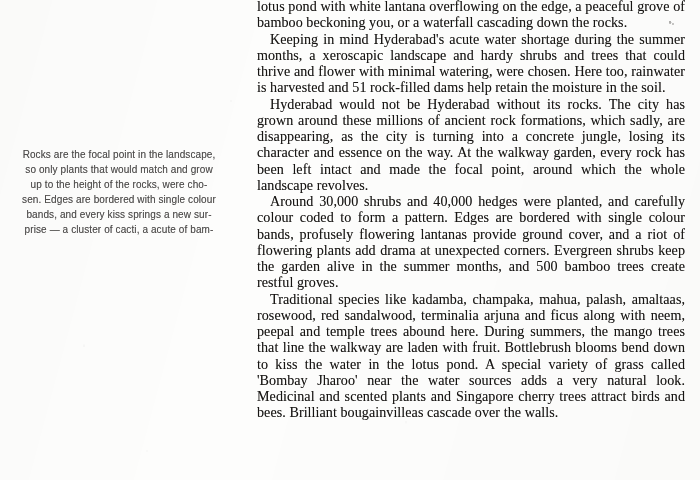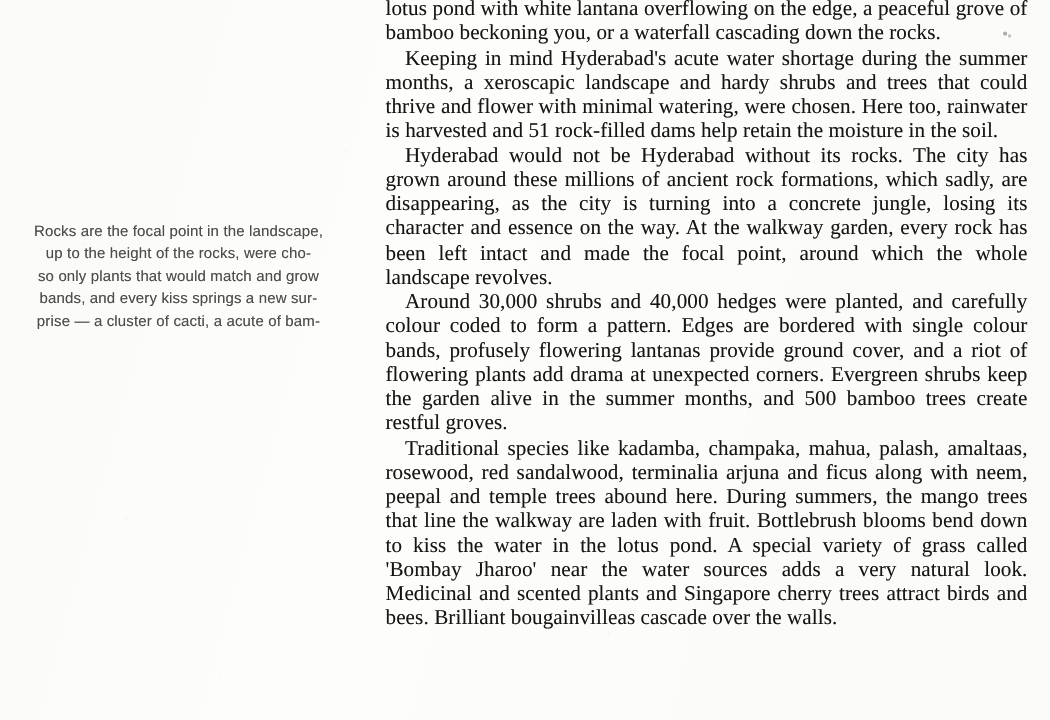--- a/index.html
+++ b/index.html
@@ -103,22 +103,23 @@
 </head>
 <body>
 
 <div id="page">
 
   <div id="paper-grain"></div>
   <div id="scan-speck"></div>
 
   <div id="sidebar-quote">
     <span class="qline just">Rocks are the focal point in the landscape,</span>
+    <span class="qline just">so only plants that would match and grow</span>
     <span class="qline just">up to the height of the rocks, were cho-</span>
-    <span class="qline just">so only plants that would match and grow</span>
+    <span class="qline just">sen. Edges are bordered with single colour</span>
     <span class="qline just">bands, and every kiss springs a new sur-</span>
     <span class="qline just">prise — a cluster of cacti, a acute of bam-</span>
   </div>
 
   <div id="main-column">
     <p class="cont">lotus pond with white lantana overflowing on the edge, a peaceful grove of bamboo beckoning you, or a waterfall cascading down the rocks.</p>
     <p>Keeping in mind Hyderabad's acute water shortage during the summer months, a xeroscapic landscape and hardy shrubs and trees that could thrive and flower with minimal watering, were chosen. Here too, rainwater is harvested and 51 rock-filled dams help retain the moisture in the soil.</p>
     <p>Hyderabad would not be Hyderabad without its rocks. The city has grown around these millions of ancient rock formations, which sadly, are disappearing, as the city is turning into a concrete jungle, losing its character and essence on the way. At the walkway garden, every rock has been left intact and made the focal point, around which the whole landscape revolves.</p>
     <p>Around 30,000 shrubs and 40,000 hedges were planted, and carefully colour coded to form a pattern. Edges are bordered with single colour bands, profusely flowering lantanas provide ground cover, and a riot of flowering plants add drama at unexpected corners. Evergreen shrubs keep the garden alive in the summer months, and 500 bamboo trees create restful groves.</p>
     <p class="clipped">Traditional species like kadamba, champaka, mahua, palash, amaltaas, rosewood, red sandalwood, terminalia arjuna and ficus along with neem, peepal and temple trees abound here. During summers, the mango trees that line the walkway are laden with fruit. Bottlebrush blooms bend down to kiss the water in the lotus pond. A special variety of grass called 'Bombay Jharoo' near the water sources adds a very natural look. Medicinal and scented plants and Singapore cherry trees attract birds and bees. Brilliant bougainvilleas cascade over the walls.</p>

